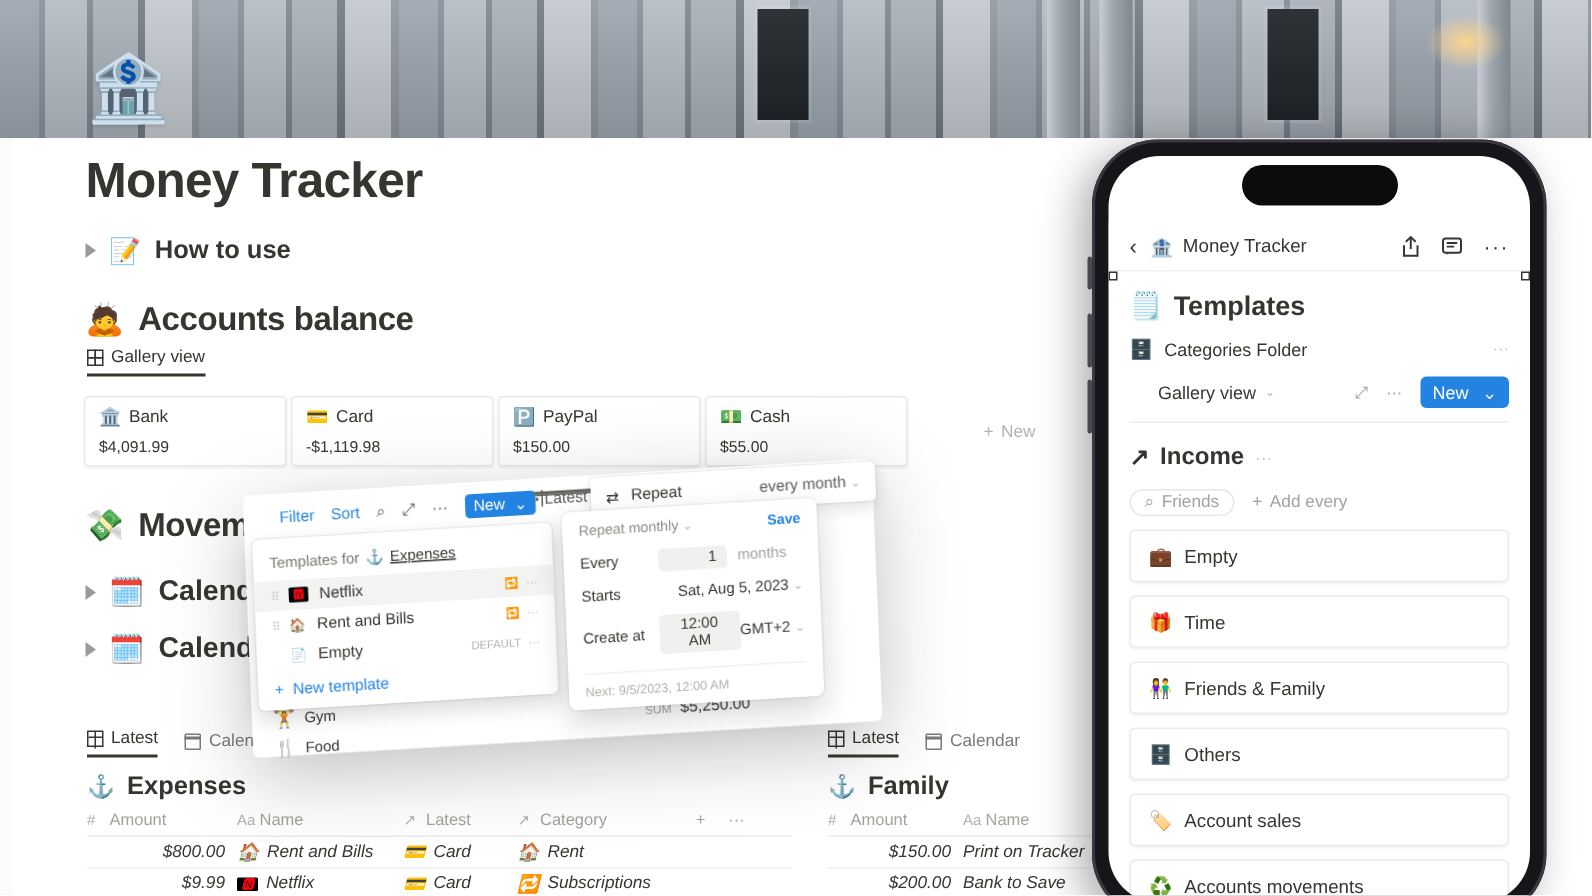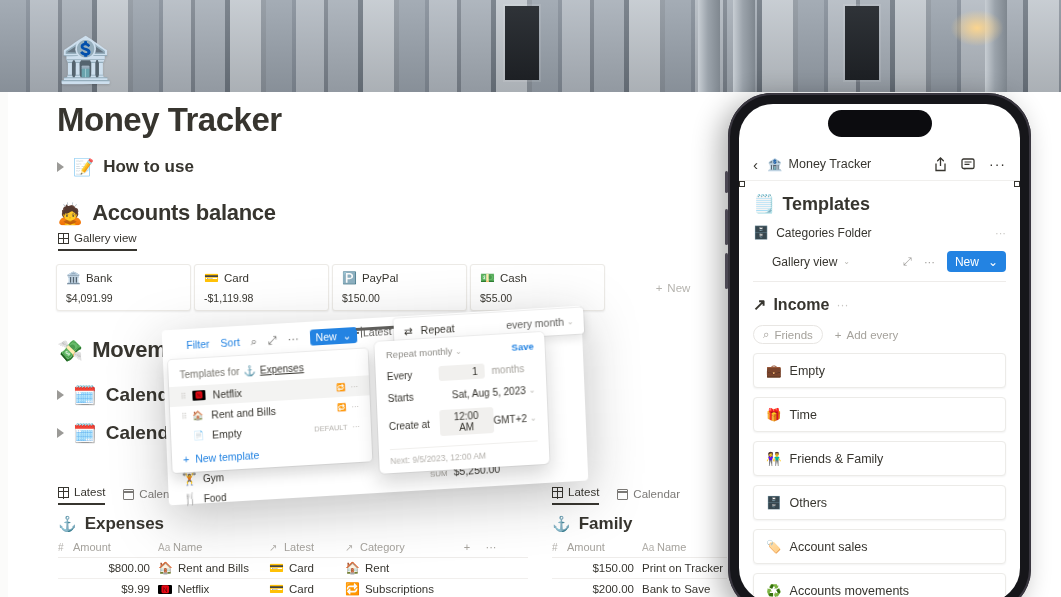--- a/index.html
+++ b/index.html
@@ -88,21 +88,21 @@
 
   
   .tbl { position:absolute; }
   .tbl-head { display:flex; align-items:center; gap:8px; margin-bottom:7px; }
   .tbl-head .em { font-size:15px; }
   .tbl-head .tx { font-size:17px; font-weight:bold; }
   .cols { display:flex; font-size:11px; color:#a5a29c; padding-bottom:4px;
      border-bottom:1px solid #eeecea; }
   .cols .c { display:flex; align-items:center; gap:4px; }
   .row { display:flex; font-size:11.5px; color:#37352f; height:21px; align-items:center;
-     border-bottom:1px solid #f1efed; }
+     border-bottom:1px solid #f1efed;font-style:italic; }
   .amt { text-align:right; }
   .ci { font-size:10px; color:#b3b0ab; display:inline-block; width:11px; }
 
   
   .overlay {
     position:absolute; left:165px; top:318px; width:420px; height:175px;
     transform: rotate(-3.4deg) skewX(-1deg);
     filter: drop-shadow(0 14px 26px rgba(15,15,15,.26));
   }
   .ov-sheet { position:absolute; left:0; top:0; width:420px; height:175px; background:#fff;

